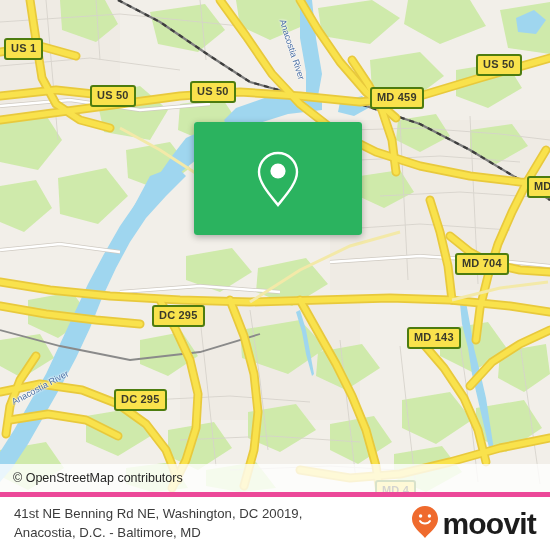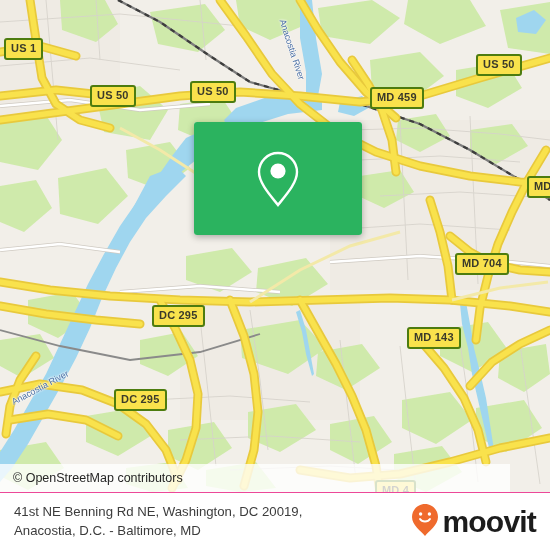--- a/index.html
+++ b/index.html
@@ -83,41 +83,41 @@
     color: #4a4a4a;
     font-size: 14.5px;
     font-family: "Liberation Sans", sans-serif;
   }
 
   
   #attribution {
     position: absolute;
     left: 0;
     top: 464px;
-    width: 510px;
+    width: 550px;
     height: 28px;
     background: rgba(255,255,255,0.78);
     display: flex;
     align-items: center;
     color: #262626;
     font-size: 12.5px;
     padding-left: 13px;
     box-sizing: border-box;
     font-family: "Liberation Sans", sans-serif;
   }
 
   
   #footer {
     position: absolute;
     left: 0;
     top: 492px;
     width: 550px;
     height: 58px;
     background: #ffffff;
-    border-top: 1px solid #ec4899;
+    border-top: 5px solid #ec4899;
     display: flex;
     align-items: center;
     justify-content: space-between;
     box-sizing: border-box;
     padding: 0 14px 0 14px;
   }
   #footer-address {
     color: #3c3c3c;
     font-size: 13.2px;
     line-height: 1.42;

